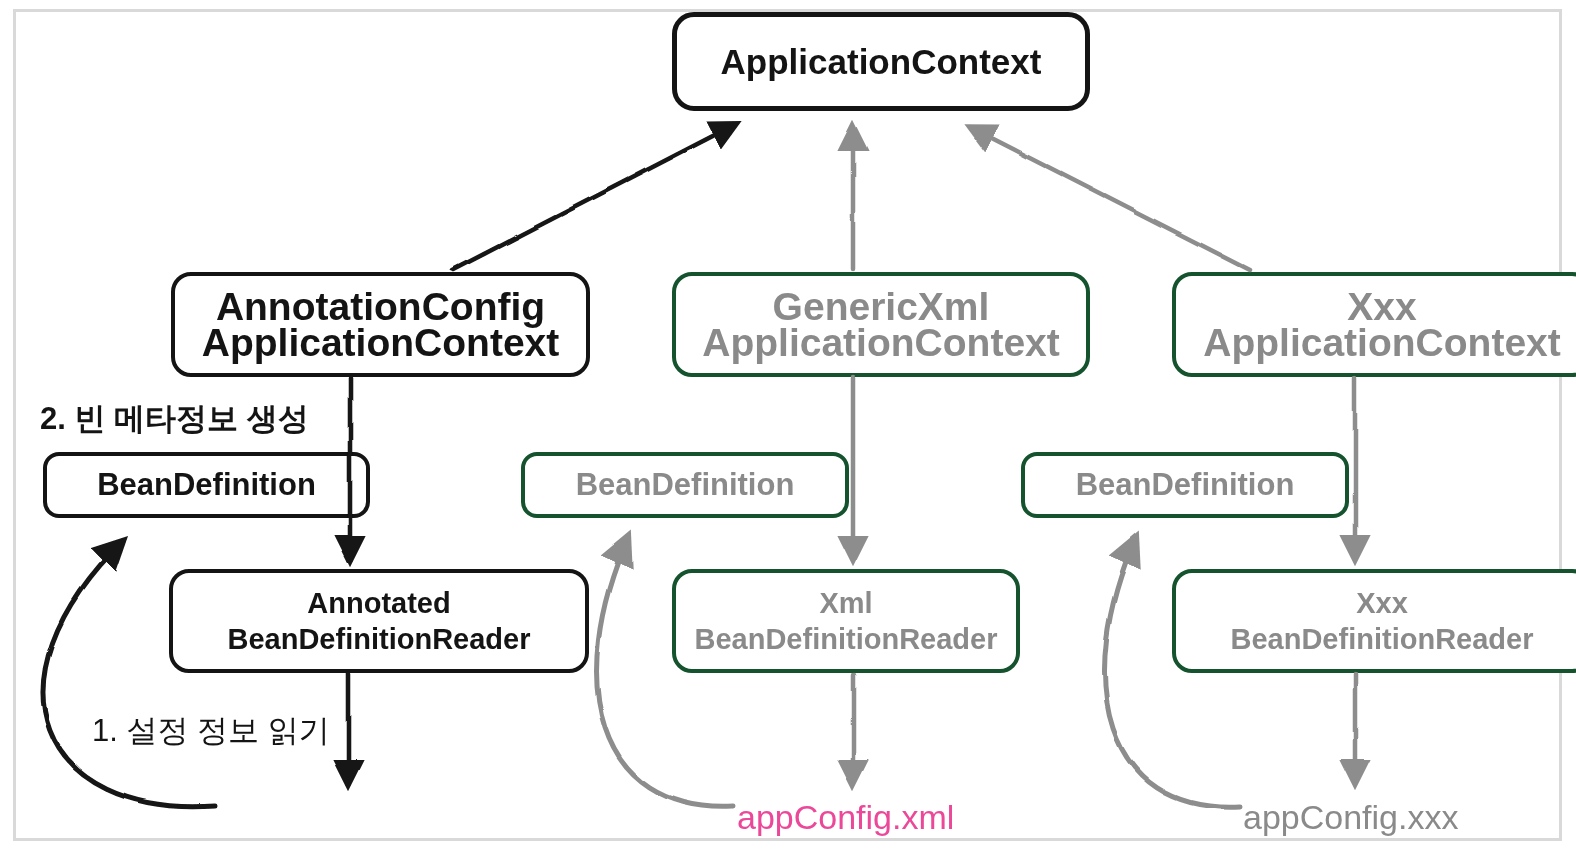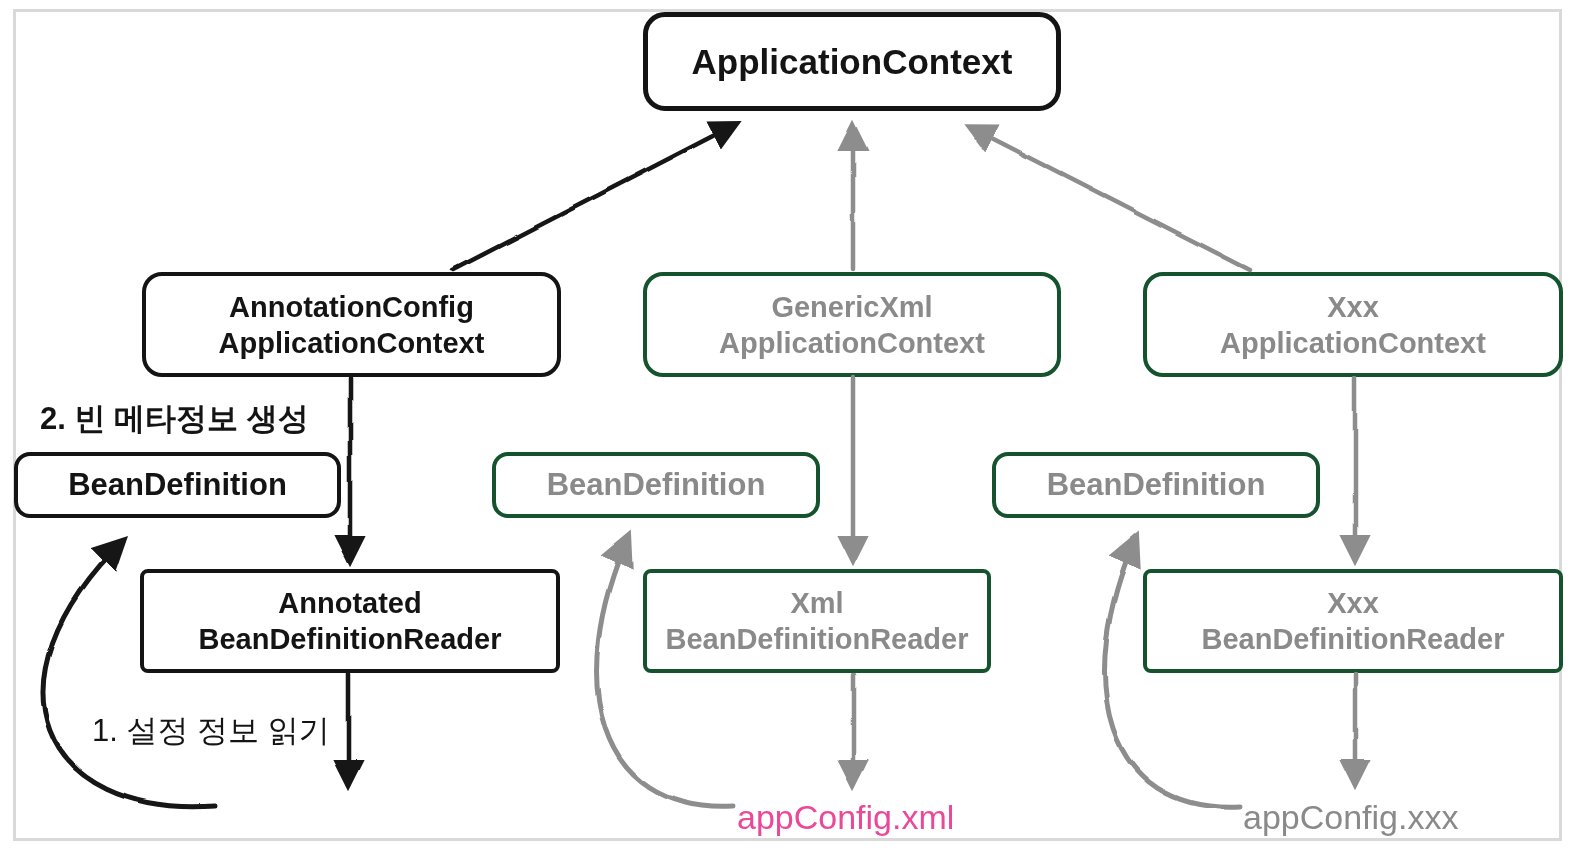--- a/index.html
+++ b/index.html
@@ -26,41 +26,42 @@
     position: absolute;
     box-sizing: border-box;
     background: #ffffff;
     display: flex;
     flex-direction: column;
     align-items: center;
     justify-content: center;
     text-align: center;
     font-weight: bold;
     z-index: 2;
+    margin-left: 29px;
   }
   .box .line { display: block; }
   .black-box { border: 4px solid #141414; color: #141414; }
   .gray-box  { border: 4px solid #14532d; color: #8a8a8a; }
 
   #node-application-context {
     left: 643px; top: 12px; width: 418px; height: 99px;
     border-width: 5px; border-radius: 22px; font-size: 35px;
   }
   .ctx-box { width: 418px; height: 105px; top: 272px; border-radius: 20px;
-             font-size: 29px; line-height: 36px; }
+             font-size: 39px; line-height: 36px; }
   #node-annotation-config-application-context { left: 142px; width: 419px; }
   #node-generic-xml-application-context { left: 643px; }
   #node-xxx-application-context { left: 1143px; width: 420px; }
 
   .bd-box { top: 452px; width: 328px; height: 66px; border-radius: 16px; font-size: 31px; }
   #node-bean-definition-annotation { left: 14px; width: 327px; }
   #node-bean-definition-xml { left: 492px; }
   #node-bean-definition-xxx { left: 992px; }
 
-  .reader-box { top: 569px; width: 420px; height: 104px; border-radius: 8px;
+  .reader-box { top: 569px; width: 420px; height: 104px; border-radius: 20px;
                 font-size: 29px; line-height: 36px; }
   #node-annotated-bean-definition-reader { left: 140px; }
   #node-xml-bean-definition-reader { left: 643px; width: 348px; }
   #node-xxx-bean-definition-reader { left: 1143px; }
 
   .free-label {
     position: absolute;
     z-index: 2;
     white-space: nowrap;
     color: #141414;

